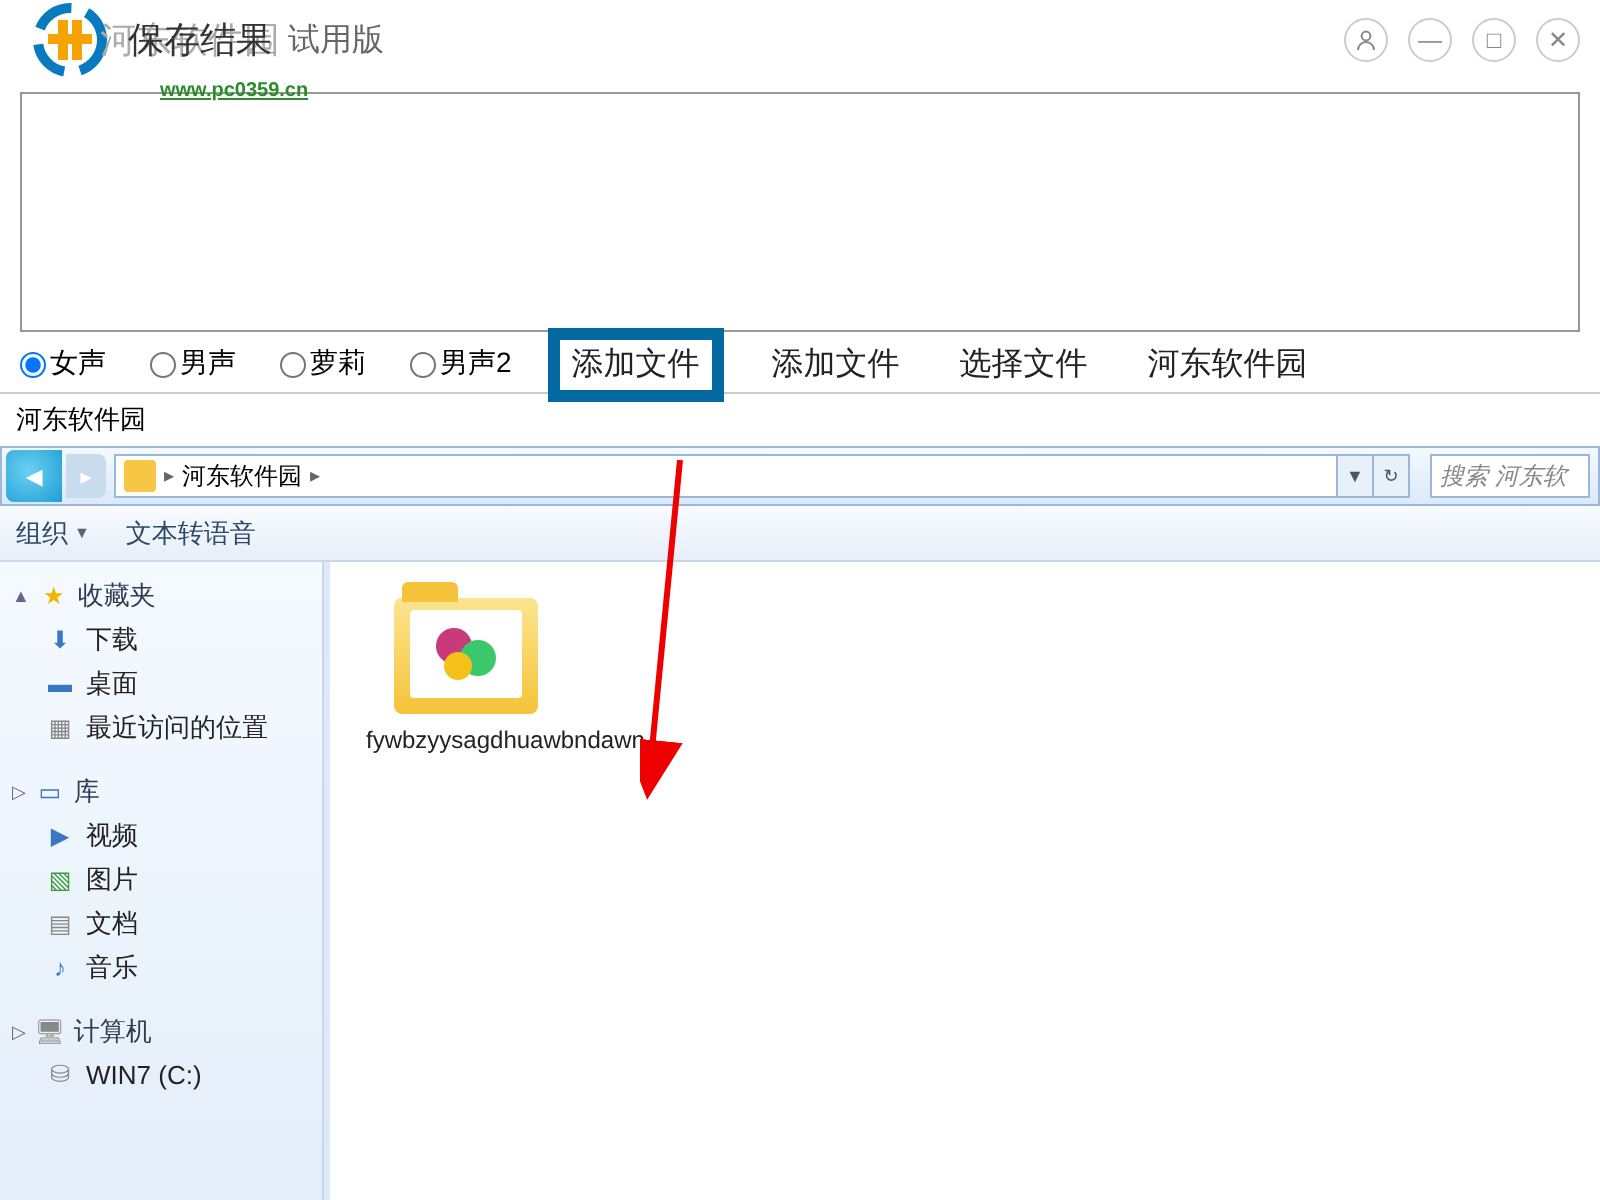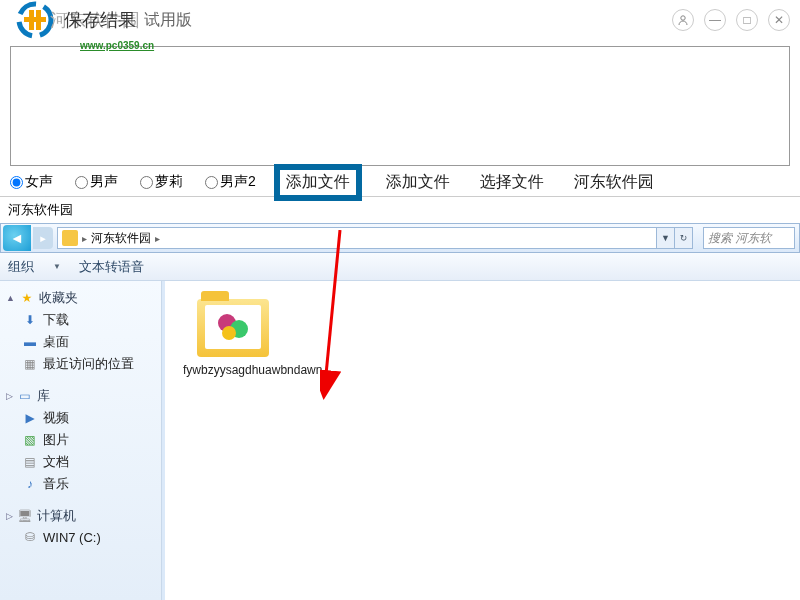--- a/index.html
+++ b/index.html
@@ -30,24 +30,24 @@
 .dialog-title { background: #fff; border-top: 1px solid #ccc; padding: 4px 8px; font-size: 13px; }
 
 .nav-bar { height: 30px; background: linear-gradient(#f4f9ff, #dbe9f9); border: 1px solid #9cb8d8; display: flex; align-items: center; }
 .nav-back { width: 28px; height: 26px; background: radial-gradient(circle at 40% 40%, #6bd0f0, #1d9ed6); border-radius: 4px 0 0 4px; margin: 0 2px; display: flex; align-items: center; justify-content: center; color: #fff; font-size: 14px; }
 .nav-fwd { width: 20px; height: 22px; background: #c8dcee; border-radius: 0 4px 4px 0; display: flex; align-items: center; justify-content: center; color: #fff; font-size: 11px; margin-right: 4px; }
 .breadcrumb { flex: 1; height: 22px; background: #fff; border: 1px solid #9cb8d8; display: flex; align-items: center; padding: 0 4px; font-size: 12px; gap: 4px; }
 .bc-icon { width: 16px; height: 16px; background: #f6c644; border-radius: 2px; }
 .bc-sep { color: #666; font-size: 10px; }
 .nav-drop { width: 18px; height: 22px; border: 1px solid #9cb8d8; border-left: none; background: #e8f0fa; display: flex; align-items: center; justify-content: center; font-size: 9px; color: #456; }
 .nav-refresh { margin-right: 2px; }
-.search-box { width: 92px; height: 22px; background: #fff; border: 1px solid #9cb8d8; margin: 0 4px 0 8px; padding: 0 4px; font-size: 12px; color: #888; font-style: italic; display: flex; align-items: center; }
+.search-box { width: 80px; height: 22px; background: #fff; border: 1px solid #9cb8d8; margin: 0 4px 0 8px; padding: 0 4px; font-size: 12px; color: #888; font-style: italic; display: flex; align-items: center; }
 
 .org-bar { height: 28px; background: linear-gradient(#f8fbff, #e6eef8); border-bottom: 1px solid #c8d8ea; display: flex; align-items: center; padding: 0 8px; gap: 18px; font-size: 13px; color: #2d4866; }
-.org-item { display: flex; align-items: center; gap: 19px; cursor: pointer; }
+.org-item { display: flex; align-items: center; gap: 3px; cursor: pointer; }
 .dd { font-size: 8px; color: #567; }
 
 .file-body { display: flex; height: 320px; }
 .sidebar { width: 162px; background: linear-gradient(#f5faff, #e4eef9); border-right: 1px solid #c8d8ea; overflow: hidden; font-size: 13px; padding: 6px 0; }
 .side-sec { margin-bottom: 10px; }
 .side-head { display: flex; align-items: center; gap: 4px; padding: 2px 6px; color: #2d3c52; }
 .side-head .tri { font-size: 9px; color: #668; }
 .side-item { display: flex; align-items: center; gap: 5px; padding: 2px 6px 2px 22px; color: #222; cursor: pointer; }
 .sic { width: 16px; height: 16px; display: inline-flex; align-items: center; justify-content: center; font-size: 12px; }
 .star { color: #f4b400; }

